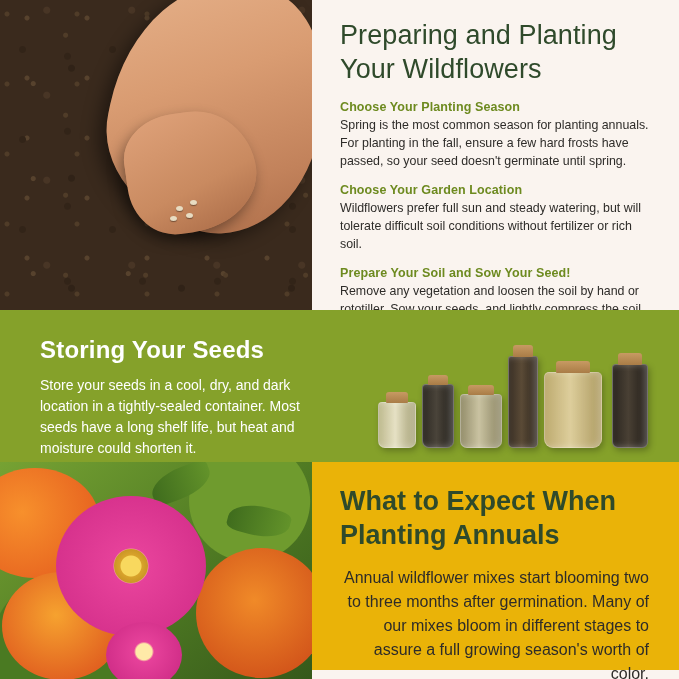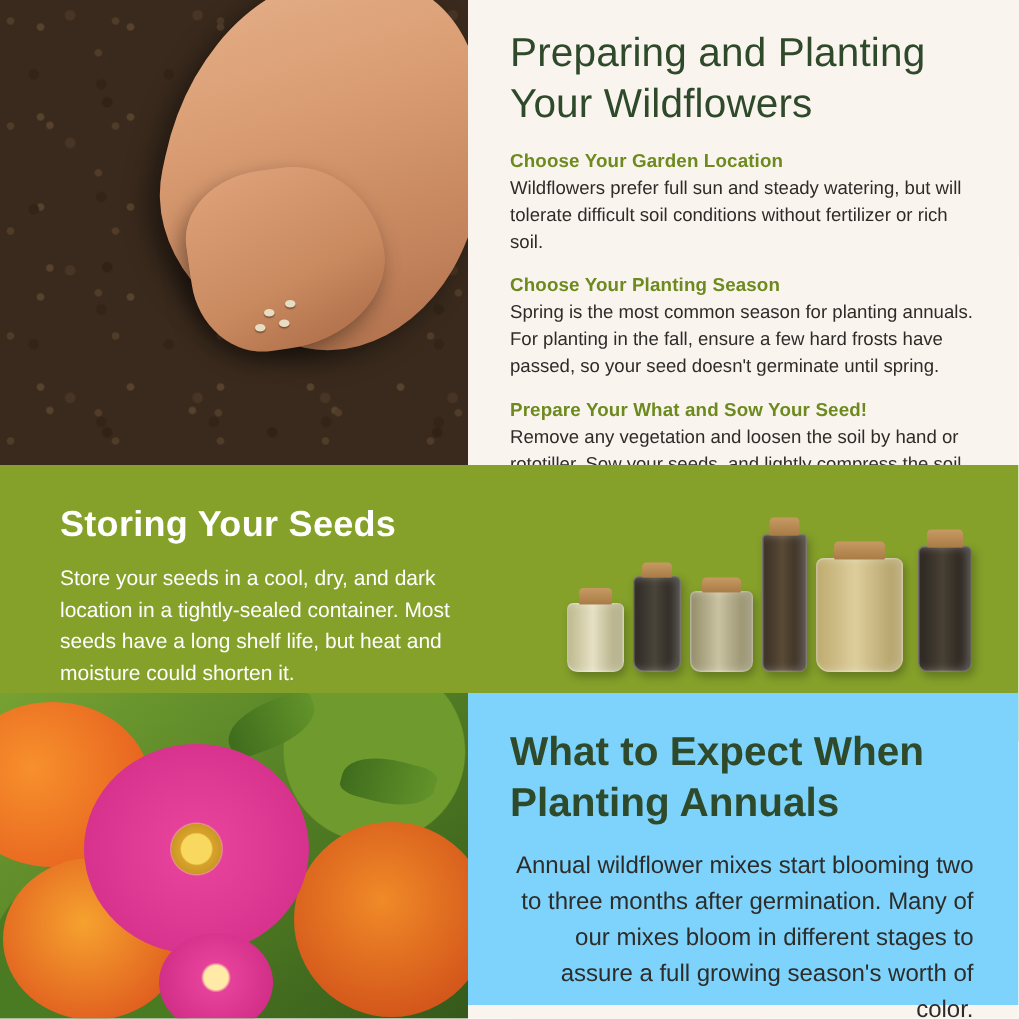--- a/index.html
+++ b/index.html
@@ -189,21 +189,21 @@
   .jar.j6 { left: 282px; width: 34px; height: 82px; background: linear-gradient(90deg, #2b2620, #494034 45%, #221d18); border-radius: 4px 4px 6px 6px; }
   .jar.j6 .cork { width: 24px; height: 12px; top: -12px; }
 
   
   .section-three {
     position: absolute;
     left: 0;
     top: 462px;
     width: 679px;
     height: 208px;
-    background: #7dd3fc;
+    background: #eab308;
     display: flex;
   }
   .photo-flowers {
     position: relative;
     width: 312px;
     height: 217px;
     overflow: hidden;
     background: #2f5a1c;
   }
   .flower-bg {
@@ -281,31 +281,31 @@
       <div class="seed s1"></div>
       <div class="seed s2"></div>
       <div class="seed s3"></div>
       <div class="seed s4"></div>
     </div>
 
     <div class="text-one">
       <h1 class="heading-main">Preparing and Planting Your Wildflowers</h1>
 
       <div class="sub-block">
+        <p class="sub-title">Choose Your Planting Season</p>
+        <p class="sub-body">Spring is the most common season for planting annuals. For planting in the fall, ensure a few hard frosts have passed, so your seed doesn't germinate until spring.</p>
+      </div>
+
+      <div class="sub-block">
         <p class="sub-title">Choose Your Garden Location</p>
         <p class="sub-body">Wildflowers prefer full sun and steady watering, but will tolerate difficult soil conditions without fertilizer or rich soil.</p>
       </div>
 
       <div class="sub-block">
-        <p class="sub-title">Choose Your Planting Season</p>
-        <p class="sub-body">Spring is the most common season for planting annuals. For planting in the fall, ensure a few hard frosts have passed, so your seed doesn't germinate until spring.</p>
-      </div>
-
-      <div class="sub-block">
-        <p class="sub-title">Prepare Your What and Sow Your Seed!</p>
+        <p class="sub-title">Prepare Your Soil and Sow Your Seed!</p>
         <p class="sub-body">Remove any vegetation and loosen the soil by hand or rototiller. Sow your seeds, and lightly compress the soil for protection from birds and wind. Water as needed.</p>
       </div>
     </div>
   </div>
 
   <div class="section-two">
     <div class="text-two">
       <h2 class="heading-white">Storing Your Seeds</h2>
       <p class="body-white">Store your seeds in a cool, dry, and dark location in a tightly-sealed container. Most seeds have a long shelf life, but heat and moisture could shorten it.</p>
     </div>

